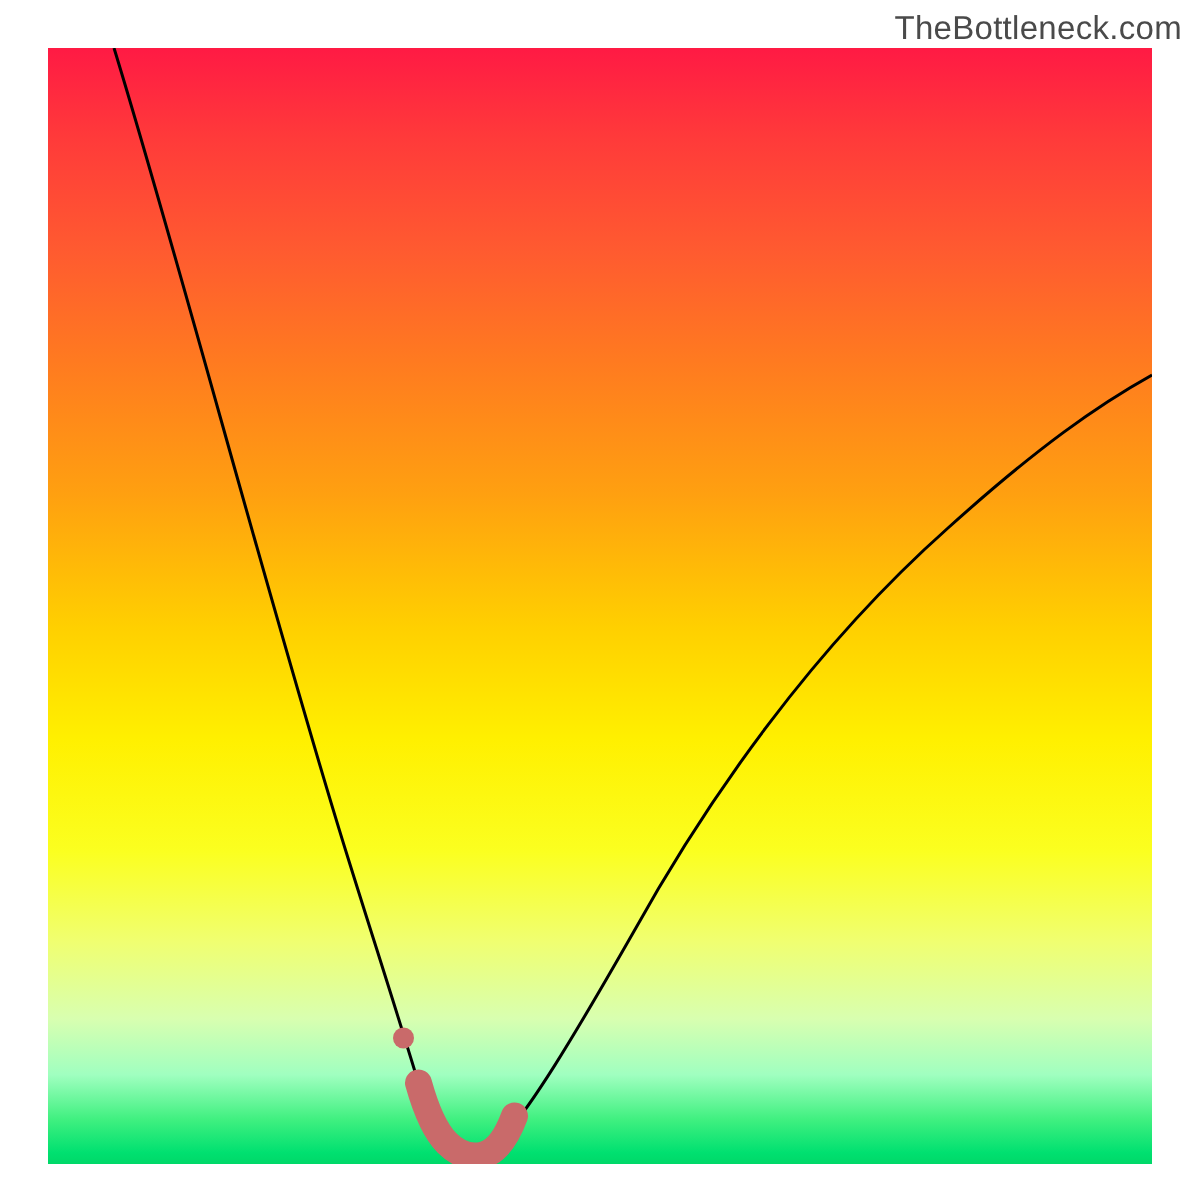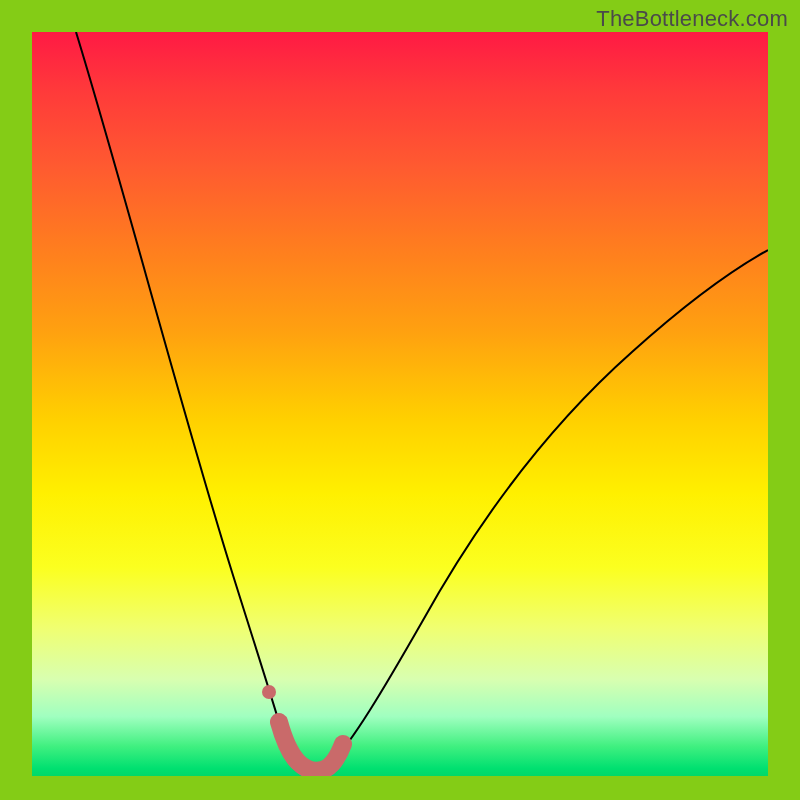--- a/index.html
+++ b/index.html
@@ -10,21 +10,21 @@
     background: #000;
     overflow: hidden;
     font-family: Arial, Helvetica, sans-serif;
   }
   .frame {
     position: absolute;
     top: 0;
     left: 0;
     width: 800px;
     height: 800px;
-    background: #84cc16;
+    background: #ffffff;
   }
   .plot {
     position: absolute;
     top: 32px;
     left: 32px;
     width: 736px;
     height: 744px;
     background: linear-gradient(to bottom,
       #ff1a44 0%,
       #ff3a3a 8%,

